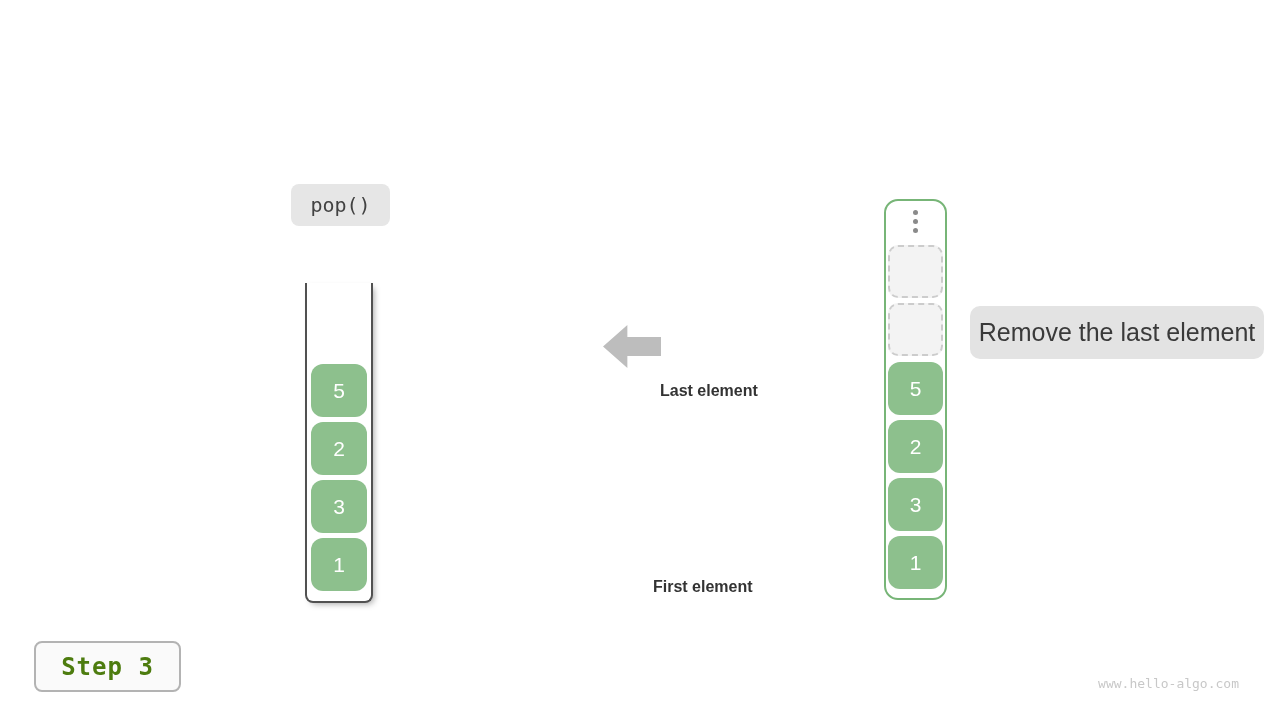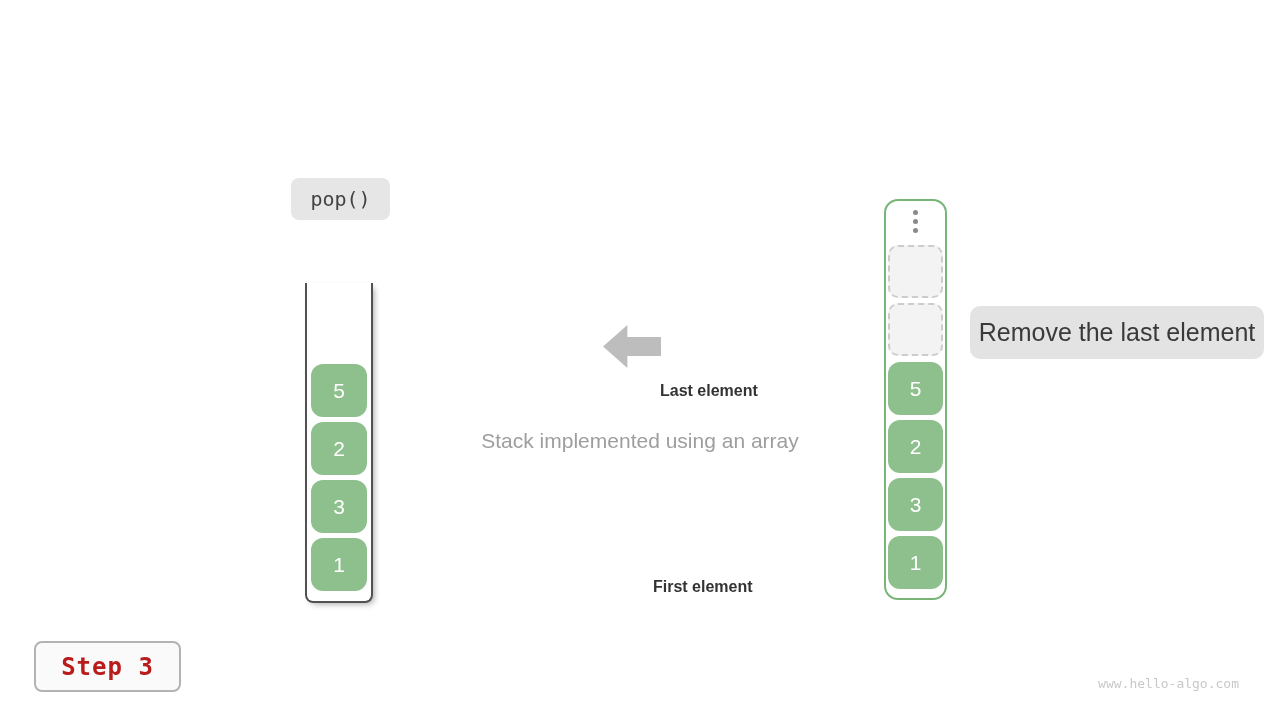--- a/index.html
+++ b/index.html
@@ -10,21 +10,21 @@
     position: relative;
     width: 1280px;
     height: 720px;
     background: #ffffff;
     overflow: hidden;
   }
 
   
   .op-badge {
     position: absolute;
-    left: 291px; top: 178px;
+    left: 291px; top: 184px;
     width: 99px; height: 42px;
     background: #e6e6e6;
     border-radius: 8px;
     display: flex; align-items: center; justify-content: center;
     font-family: "DejaVu Sans Mono", monospace;
     font-size: 20px;
     color: #424242;
   }
 
   
@@ -142,21 +142,21 @@
     position: absolute;
     left: 34px; top: 641px;
     width: 147px; height: 51px;
     background: #fafafa;
     border: 2px solid #b3b3b3;
     border-radius: 8px;
     display: flex; align-items: center; justify-content: center;
     font-family: "DejaVu Sans Mono", monospace;
     font-size: 24px;
     font-weight: bold;
-    color: #b91c1c;
+    color: #4d7c0f;
     letter-spacing: 1px;
   }
 
   .watermark {
     position: absolute;
     right: 41px; top: 676px;
     font-family: "DejaVu Sans Mono", monospace;
     font-size: 13px;
     color: #c8c8c8;
   }
@@ -174,21 +174,20 @@
     <div class="cell c0">5</div>
     <div class="cell c1">2</div>
     <div class="cell c2">3</div>
     <div class="cell c3">1</div>
   </div>
 
   <div class="arrow-left"></div>
 
   <div class="anno-label anno-last">Last element</div>
 
-  <div class="caption">Stack implemented using an array</div>
 
   <div class="anno-label anno-first">First element</div>
 
   <div class="array-container">
     <div class="ellipsis">
         <i></i>
         <i></i>
         <i></i>
       </div>
     <div class="slot empty e0"></div>

